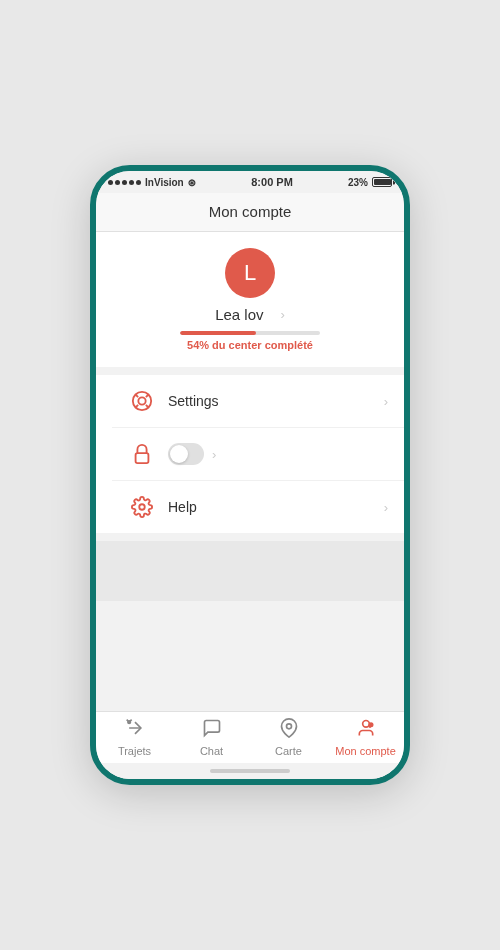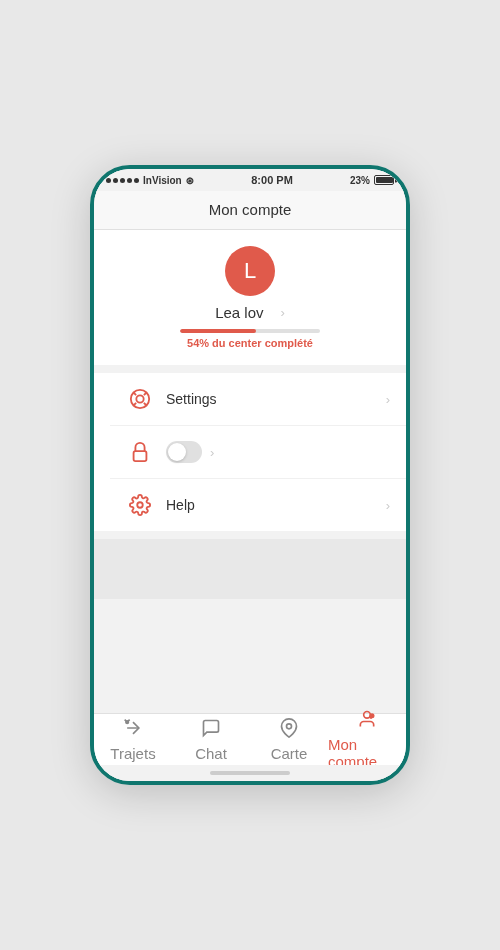--- a/index.html
+++ b/index.html
@@ -14,21 +14,21 @@
     }
 
     .phone-shell {
       width: 320px;
       height: 620px;
       background: #fff;
       border-radius: 40px;
       box-shadow: 0 8px 40px rgba(0,0,0,0.18), inset 0 0 0 2px #d0d0d0;
       position: relative;
       overflow: hidden;
-      border: 4px solid #0f766e;
+      border: 6px solid #0f766e;
     }
 
     .phone-screen {
       width: 100%;
       height: 100%;
       background: #f2f2f2;
       display: flex;
       flex-direction: column;
       border-radius: 34px;
       overflow: hidden;
@@ -258,21 +258,21 @@
       justify-content: center;
       gap: 2px;
       cursor: pointer;
     }
     .tab-icon {
       font-size: 18px;
       color: #888;
     }
     .tab-icon.active { color: #e05a4b; }
     .tab-label {
-      font-size: 15px;
+      font-size: 11px;
       color: #888;
     }
     .tab-label.active { color: #e05a4b; }
 
     
     .home-indicator {
       height: 16px;
       background: #f2f2f2;
       display: flex;
       align-items: center;

